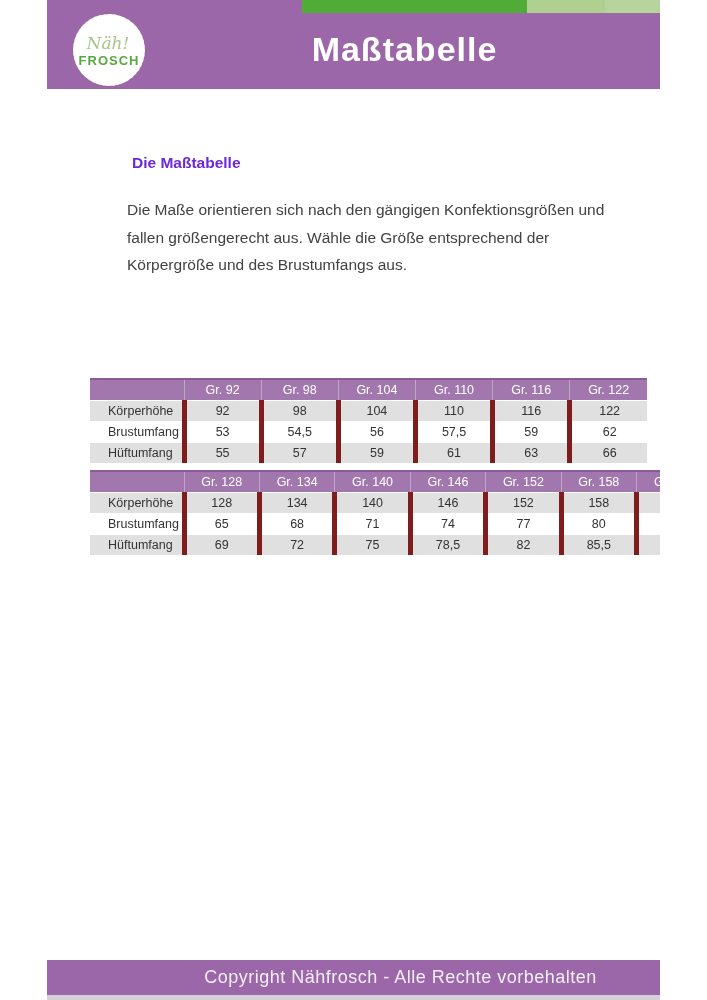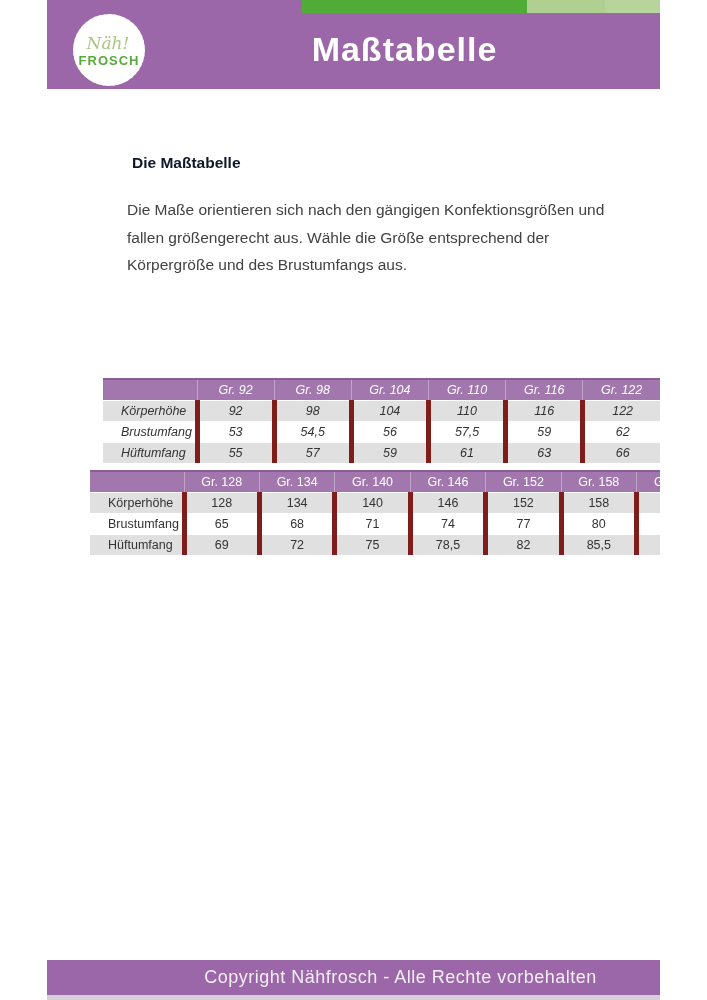--- a/index.html
+++ b/index.html
@@ -15,32 +15,32 @@
   .accent.light1{left:480px;width:78px;background:#afd090;}
   .accent.light2{left:558px;width:149px;background:#b6d49b;}
   .logo{position:absolute;left:24px;top:12px;width:76px;height:76px;}
   .page-title{
     position:absolute;left:0;top:26px;width:707px;text-align:center;
     font-size:34px;font-weight:bold;color:#ffffff;letter-spacing:1px;margin:4px;
   }
   
   .section-heading{
     position:absolute;left:85px;top:154px;margin:0;
-    font-size:15.5px;font-weight:bold;color:#0f172a;
+    font-size:15.5px;font-weight:bold;color:#6d28d9;
   }
   .body-paragraph{
     position:absolute;left:80px;top:196px;width:505px;margin:0;
     font-size:15.5px;line-height:27.5px;color:#424242;
   }
   
   table.sizetable{
     position:absolute;border-collapse:collapse;table-layout:fixed;
     font-size:12.5px;color:#333333;
   }
-  table.sizetable.t1{left:56px;top:378px;width:557px;font-style:italic;}
+  table.sizetable.t1{left:43px;top:378px;width:557px;}
   table.sizetable.t2{left:43px;top:470px;width:622px;}
   table.sizetable col.labelcol{width:94px;}
   table.sizetable th{
     background:#a277ae;color:#ffffff;font-weight:normal;height:20px;
     border-top:2px solid #8a5b96;border-left:1px solid rgba(255,255,255,0.35);
     text-align:center;padding:0;
   }
   table.sizetable th:first-child{border-left:none;}
   table.sizetable td{
     height:20px;text-align:center;padding:0;

